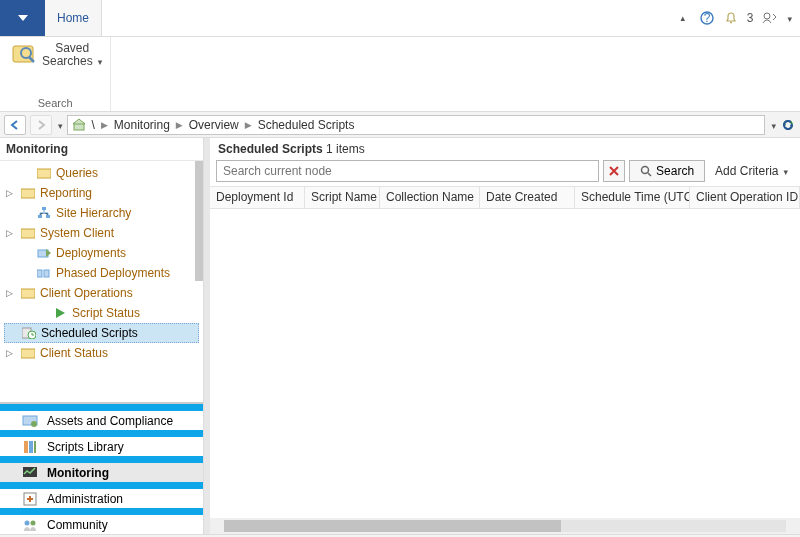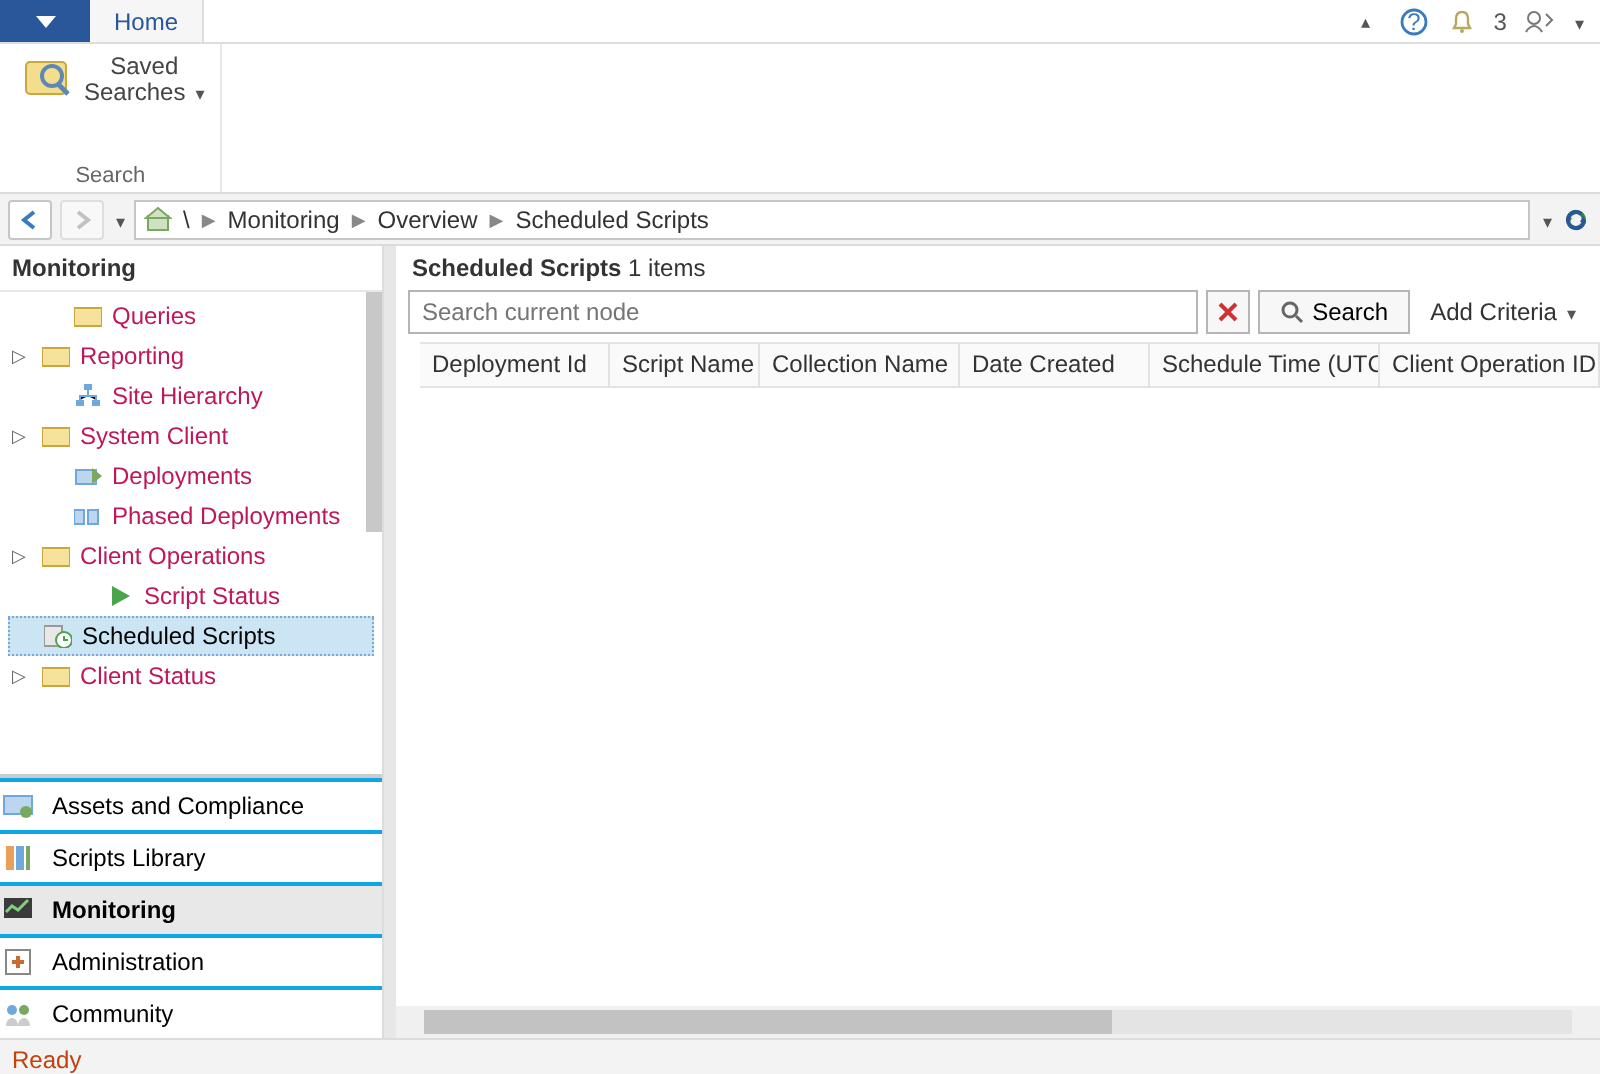--- a/index.html
+++ b/index.html
@@ -1,19 +1,19 @@
 <!DOCTYPE html>
 <html><head>
 <meta charset="utf-8">
 <style>
 * { box-sizing: border-box; margin: 0; padding: 0; font-family: "Segoe UI", Tahoma, sans-serif; font-size: 12px; }
 html, body { width: 800px; height: 537px; overflow: hidden; background: #fff; }
 
 
-.tabstrip { height: 22px; background: #fff; border-bottom: 1px solid #ddd; display: flex; align-items: stretch; }
+.tabstrip { height: 37px; background: #fff; border-bottom: 1px solid #ddd; display: flex; align-items: stretch; }
 .appmenu { width: 45px; background: #2a579a; display: flex; align-items: center; justify-content: center; }
 .appmenu svg { fill: #fff; }
 .tab { padding: 3px 12px; background: #f6f6f6; border-right: 1px solid #ddd; display: flex; align-items: center; color: #2a579a; }
 .tabstrip-right { margin-left: auto; display: flex; align-items: center; gap: 8px; padding-right: 8px; color: #555; }
 .tabstrip-right .icn { width: 16px; height: 16px; display: flex; align-items: center; justify-content: center; }
 
 
 .ribbon { height: 75px; background: #fff; border-bottom: 1px solid #dcdcdc; display: flex; }
 .ribbon-group { display: flex; flex-direction: column; align-items: center; padding: 2px 8px; border-right: 1px solid #e8e8e8; }
 .ribbon-btn { display: flex; flex-direction: row; align-items: center; gap: 2px; }
@@ -32,44 +32,44 @@
 
 
 .body { display: flex; height: calc(537px - 22px - 75px - 26px - 18px); }
 .sidebar { width: 242px; border-right: 1px solid #dcdcdc; display: flex; flex-direction: column; background: #fff; }
 .sb-title { padding: 4px 6px; font-weight: 600; color: #333; border-bottom: 1px solid #e8e8e8; }
 .tree { flex: 1; overflow: hidden; padding: 2px 0; position: relative; }
 .tree-scroll-hint { position:absolute; right:0; top:0; width:8px; height:120px; background:#c8c8c8; }
 .tn { display: flex; align-items: center; height: 20px; padding-left: 6px; gap: 4px; cursor: default; }
 .tn .exp { width: 10px; font-size: 9px; color: #666; }
 .tn .ic { width: 16px; height: 16px; display: flex; align-items: center; justify-content: center; }
-.tn .txt { color: #be185d; }
+.tn .txt { color: #a16207; }
 .tn.sel { background: #cce5f5; border: 1px dotted #7aa7d8; margin: 0 4px; padding-left: 2px; }
 .tn.sel .txt { color: #000; }
 .indent1 { padding-left: 22px; }
 .indent2 { padding-left: 38px; }
 
 
 .wunder { border-top: 2px solid #ccc; }
-.wb-item { display: flex; align-items: center; height: 26px; padding: 0 0; gap: 8px; border-top: 2px solid #0ea5e9; background: #fff; }
+.wb-item { display: flex; align-items: center; height: 26px; padding: 0 21px; gap: 8px; border-top: 7px solid #0ea5e9; background: #fff; }
 .wb-item .ic { width: 18px; height: 18px; display: flex; align-items: center; justify-content: center; }
 .wb-item.active { background: #e8e8e8; font-weight: 600; }
 
 .main { flex: 1; display: flex; flex-direction: column; position: relative; }
 .main-splitter { width: 7px; background: #e7e7e7; }
 .list-header { padding: 4px 8px; color: #333; }
 .list-header b { font-weight: 600; }
 .searchrow { display: flex; align-items: center; gap: 4px; padding: 0 6px 4px 6px; }
 .searchbox { flex: 1; height: 22px; border: 1px solid #b5b5b5; padding: 0 6px; color: #888; }
 .sbtn { height: 22px; border: 1px solid #b5b5b5; background: #f7f7f7; padding: 0 10px; display: flex; align-items: center; gap: 4px; }
 .clearbtn { width: 22px; justify-content: center; padding: 0; }
 .clearbtn svg { stroke:#c33; }
 .addcrit { padding: 0 6px; display: flex; align-items: center; gap: 3px; color: #333; }
 
-.grid { flex: 1; border-top: 1px solid #e3e3e3; margin-left: 12px; }
+.grid { flex: 1; border-top: 1px solid #e3e3e3; }
 .ghead { display: flex; height: 22px; border-bottom: 1px solid #e3e3e3; background: #fafafa; }
 .ghead .col { border-right: 1px solid #e3e3e3; padding: 3px 6px; color: #333; overflow: hidden; white-space: nowrap; }
 .grow { display: flex; height: 20px; }
 .grow .col { padding: 2px 6px; color: #444; overflow: hidden; white-space: nowrap; text-overflow: ellipsis; }
 .c0{width:95px} .c1{width:75px} .c2{width:100px} .c3{width:95px} .c4{width:115px} .c5{width:110px}
 
 .hscroll { height: 16px; background: #f0f0f0; display:flex; align-items:center;}
 .hscroll .track{flex:1;height:12px;margin:0 14px;background:#e4e4e4;position:relative}
 .hscroll .thumb{position:absolute;left:0;top:0;height:12px;width:60%;background:#c2c2c2}
 

